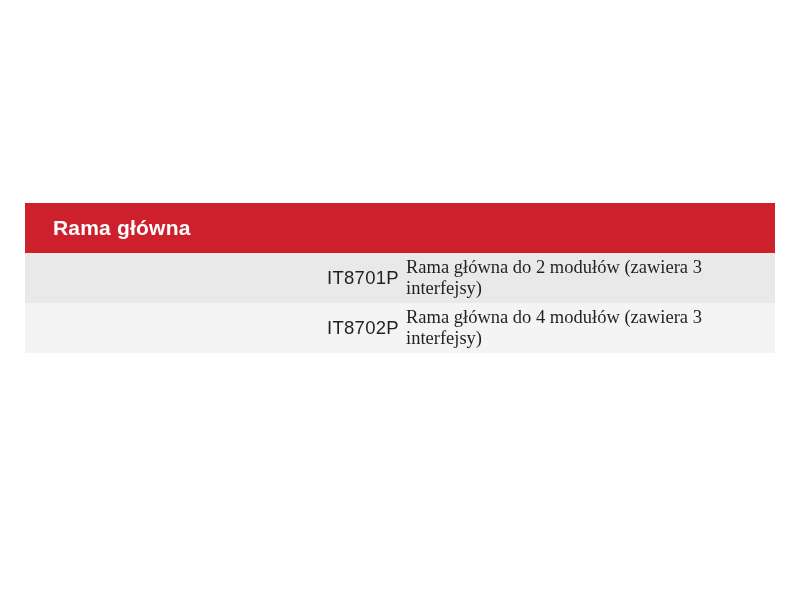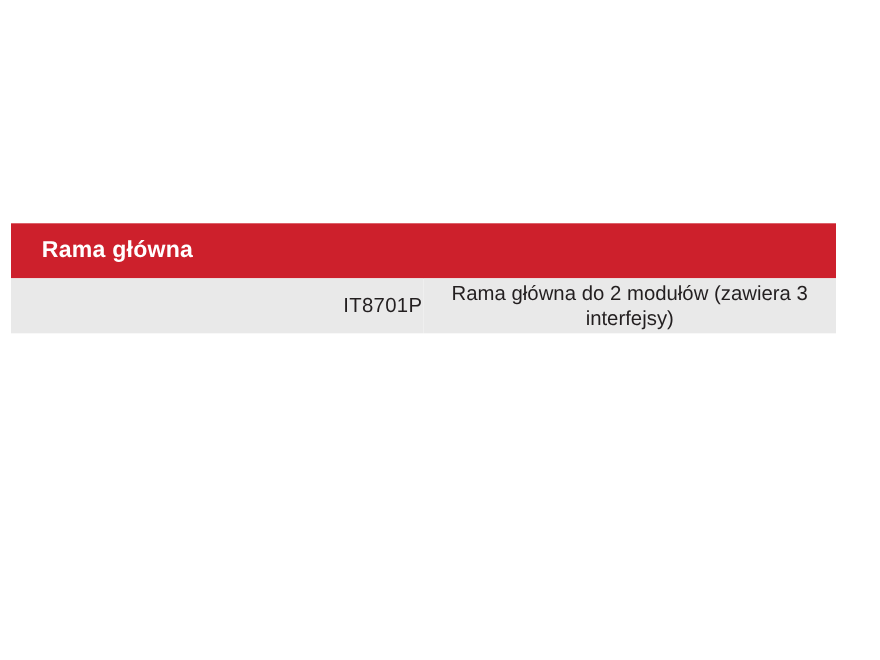--- a/index.html
+++ b/index.html
@@ -16,21 +16,21 @@
 
   .page {
     position: relative;
     width: 800px;
     height: 600px;
     background: #ffffff;
   }
 
   .product-table {
     position: absolute;
-    left: 10px;
+    left: 25px;
     top: 203px;
     width: 750px;
     border-collapse: collapse;
     table-layout: fixed;
   }
 
   .product-table .header-row th {
     background: #cd202c;
     color: #ffffff;
     text-align: left;
@@ -59,37 +59,41 @@
   }
 
   .product-table td.code-cell {
     width: 195px;
     padding-left: 14px;
     text-align: right;
     letter-spacing: 0.3px;
   }
 
   .product-table td.desc-cell {
-    text-align: center;
     padding-right: 6px;
     padding-left: 6px;
+    font-family: Liberation Serif, serif;
   }
 </style>
 </head>
 <body>
 
 <div class="page">
 
   <table class="product-table">
     <thead>
       <tr class="header-row">
         <th colspan="2">Rama główna</th>
       </tr>
     </thead>
     <tbody>
       <tr class="row-odd">
         <td class="code-cell">IT8701P</td>
         <td class="desc-cell">Rama główna do 2 modułów (zawiera 3 interfejsy)</td>
       </tr>
+      <tr class="row-even">
+        <td class="code-cell">IT8702P</td>
+        <td class="desc-cell">Rama główna do 4 modułów (zawiera 3 interfejsy)</td>
+      </tr>
     </tbody>
   </table>
 
 </div>
 
 </body></html>

